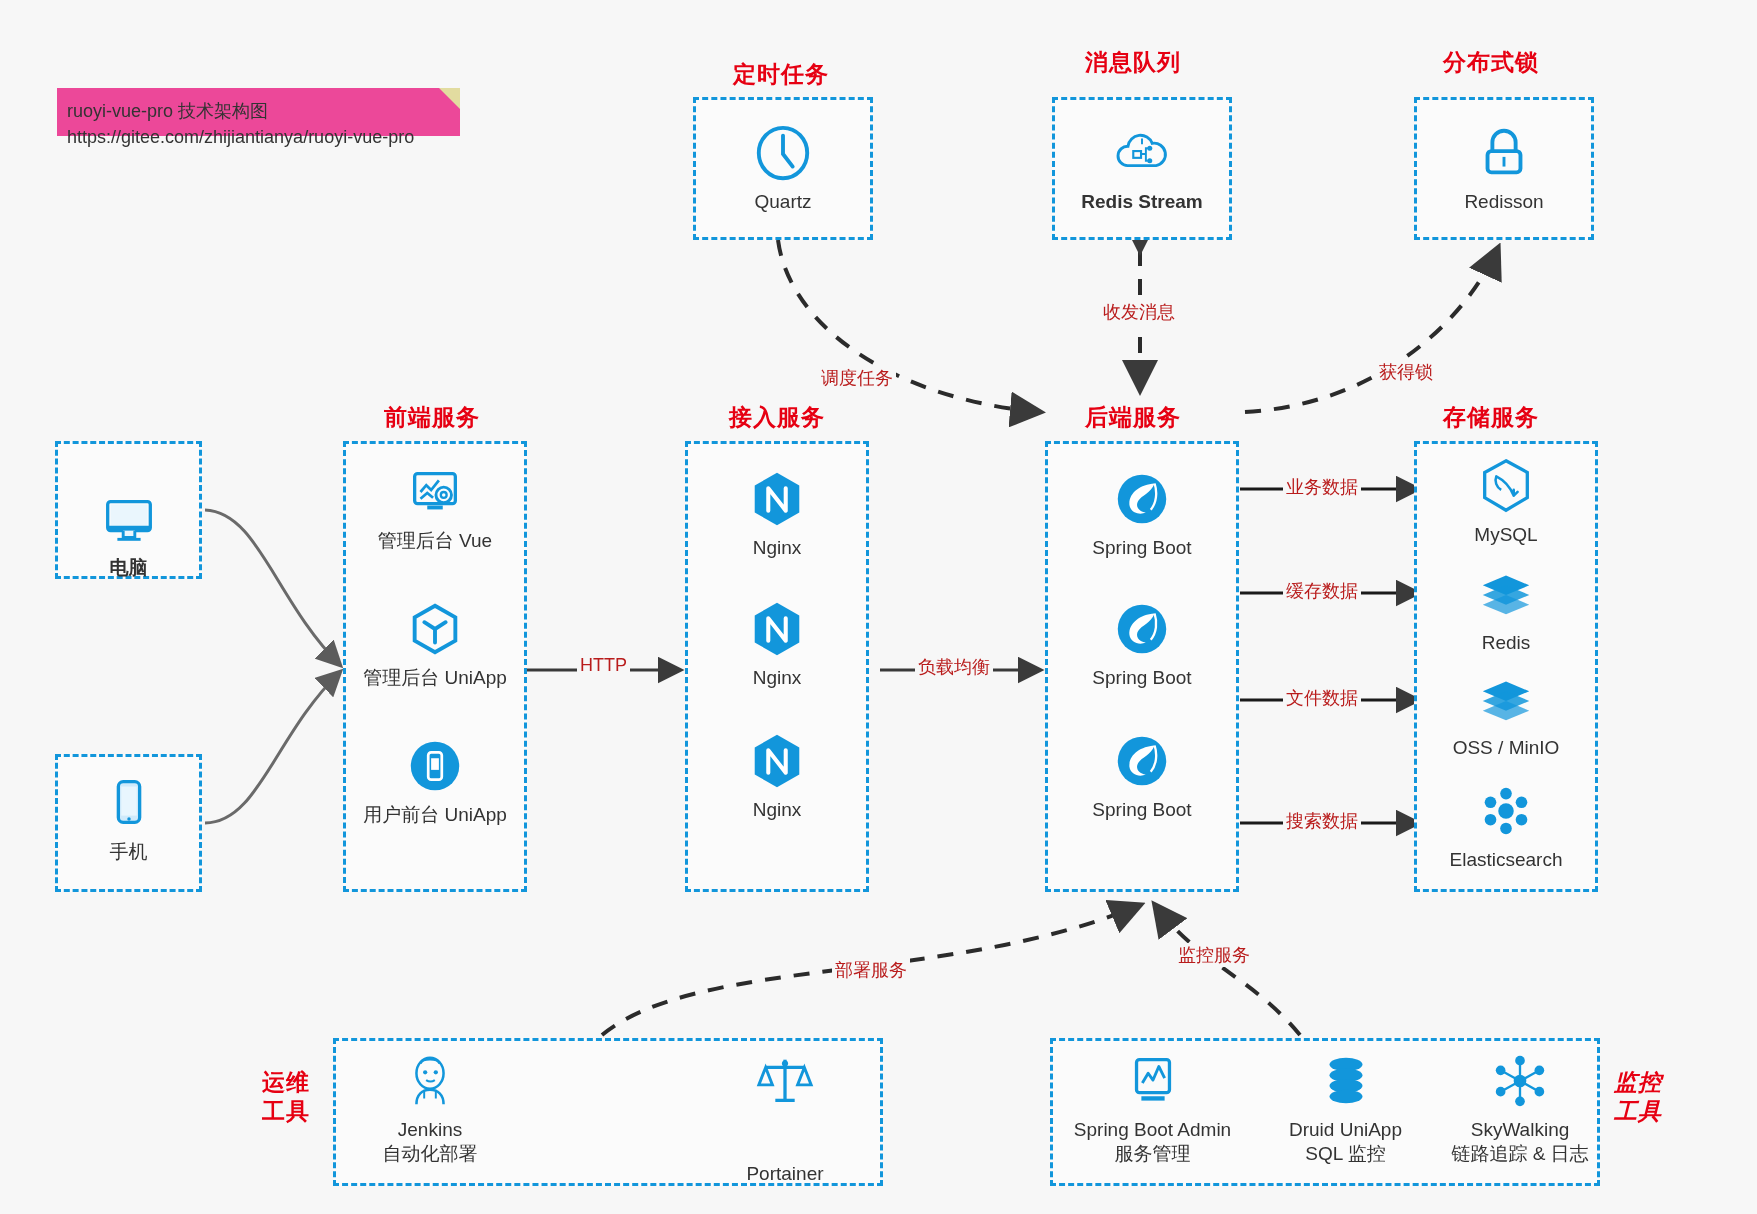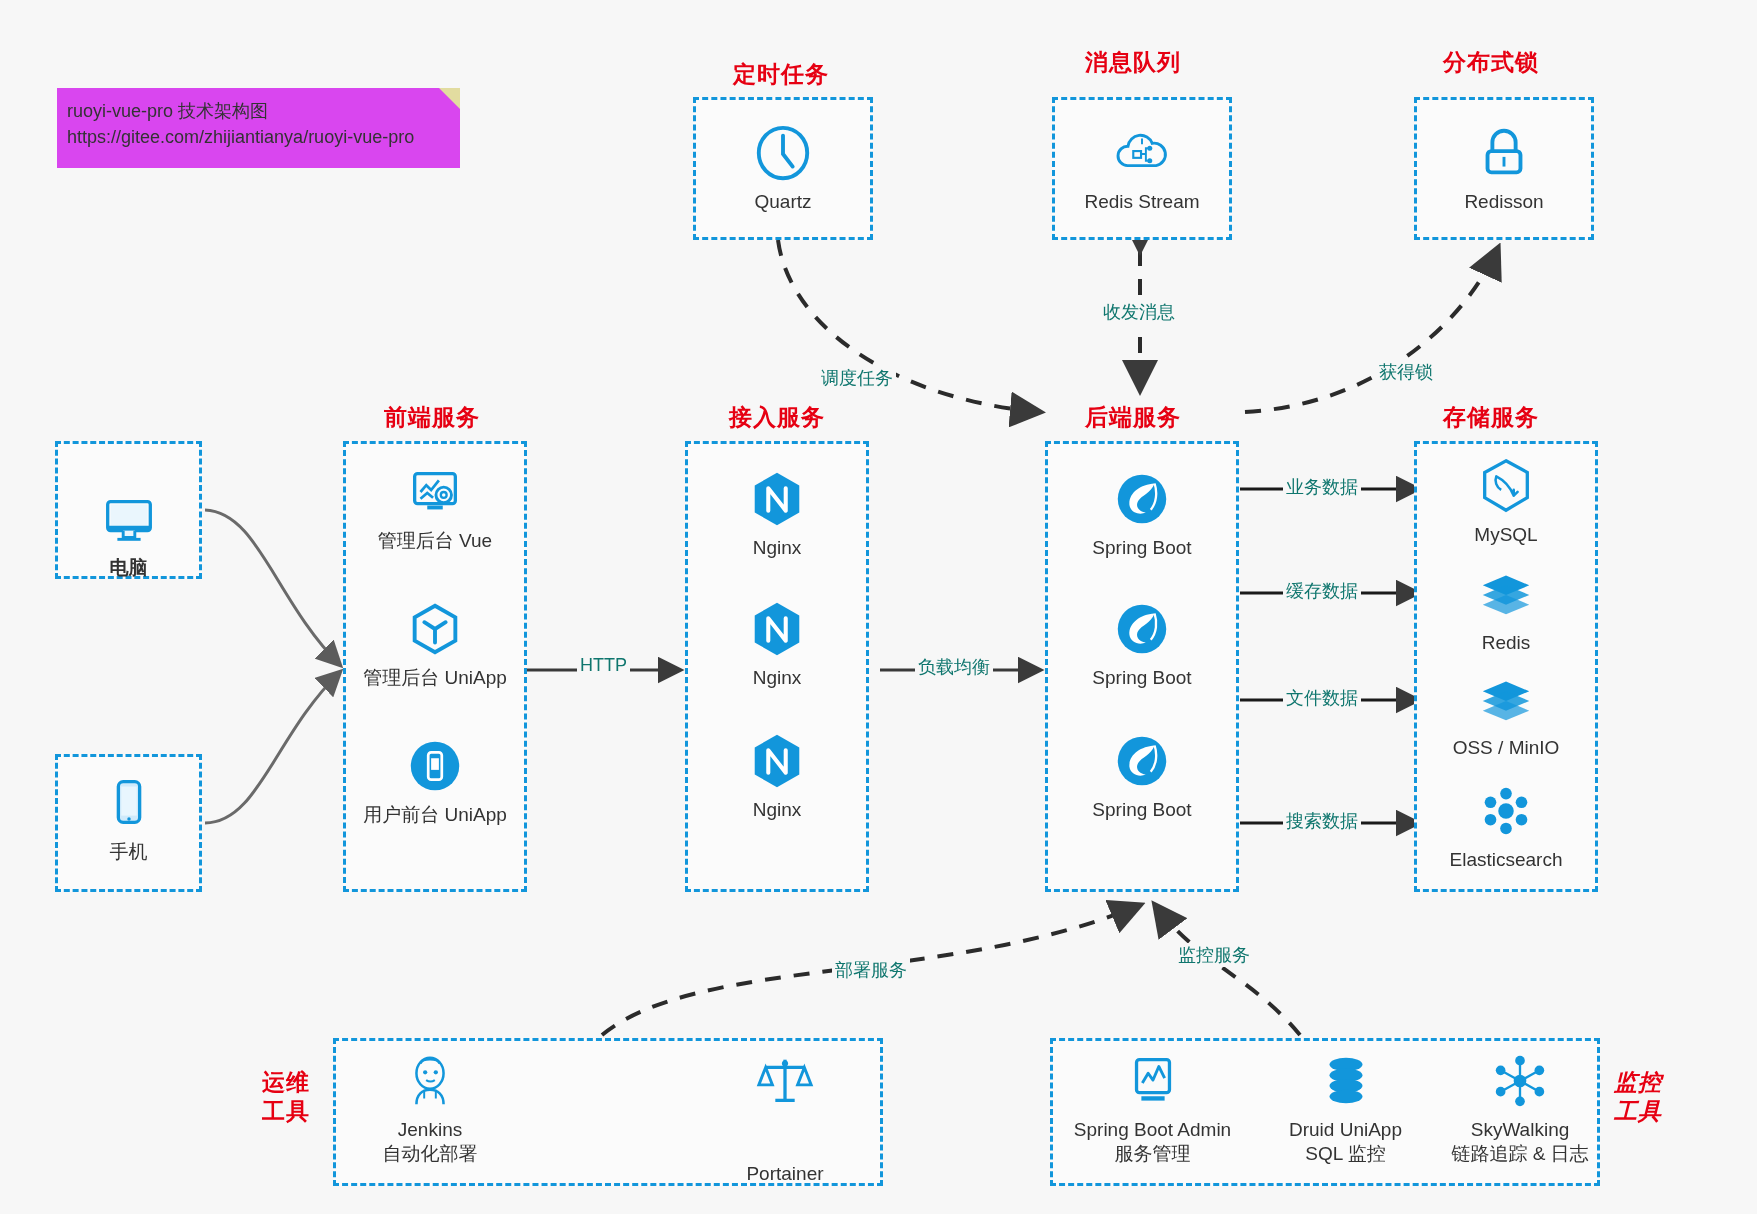--- a/index.html
+++ b/index.html
@@ -46,31 +46,31 @@
     white-space:nowrap;
     text-align:center;
     line-height:1.25;
   }
   .node .lbl2 { font-size:19px; color:#333; white-space:nowrap; text-align:center; line-height:1.3; }
 
   .wire-label {
     position:absolute;
     background:#f7f7f7;
     font-size:18px;
-    color:#0f766e;
+    color:#b91c1c;
     padding:0 3px;
     white-space:nowrap;
     z-index:5;
   }
 
   .note {
     position:absolute;
     left:57px; top:88px;
-    width:403px; height:80px;
-    background:#d946ef;
+    width:403px; height:48px;
+    background:#ec4899;
     z-index:6;
     padding:10px 0 0 10px;
     font-size:18px;
     color:#333;
     line-height:1.45;
   }
   .note .fold {
     position:absolute; right:0; top:0;
     width:0; height:0;
     border-left:21px solid transparent;
@@ -129,21 +129,21 @@
   <div class="box" style="left:693px;top:97px;width:180px;height:143px;"></div>
   <div class="node" style="left:693px;top:122px;width:180px;">
     <svg class="ico" viewBox="0 0 64 64">
       <ellipse cx="32" cy="32" rx="25" ry="26" fill="none" stroke="#1296db" stroke-width="4"></ellipse>
       <path d="M32 14 L32 33 L42 46" fill="none" stroke="#1296db" stroke-width="4" stroke-linecap="round"></path>
     </svg>
     <div class="lbl">Quartz</div>
   </div>
 
   <div class="box" style="left:1052px;top:97px;width:180px;height:143px;"></div>
-  <div class="node" style="left:1052px;top:122px;width:180px;">
+  <div class="node" style="left:1052px;top:122px;width:180px;font-weight:bold;">
     <svg class="ico" viewBox="0 0 64 64">
       <path d="M17 45 a10 10 0 0 1 0.5 -20 a13 13 0 0 1 25 -3 a10 10 0 0 1 4 23 z" fill="none" stroke="#1296db" stroke-width="3"></path>
       <rect x="23" y="30" width="8" height="7" fill="none" stroke="#1296db" stroke-width="2.2"></rect>
       <circle cx="40" cy="27" r="2.6" fill="#1296db"></circle>
       <circle cx="40" cy="40" r="2.6" fill="#1296db"></circle>
       <path d="M31 33 L36 33 M36 33 L36 27 L38 27 M36 33 L36 40 L38 40" stroke="#1296db" stroke-width="2" fill="none"></path>
       <path d="M32 17 L32 23" stroke="#1296db" stroke-width="2"></path>
     </svg>
     <div class="lbl">Redis Stream</div>
   </div>

